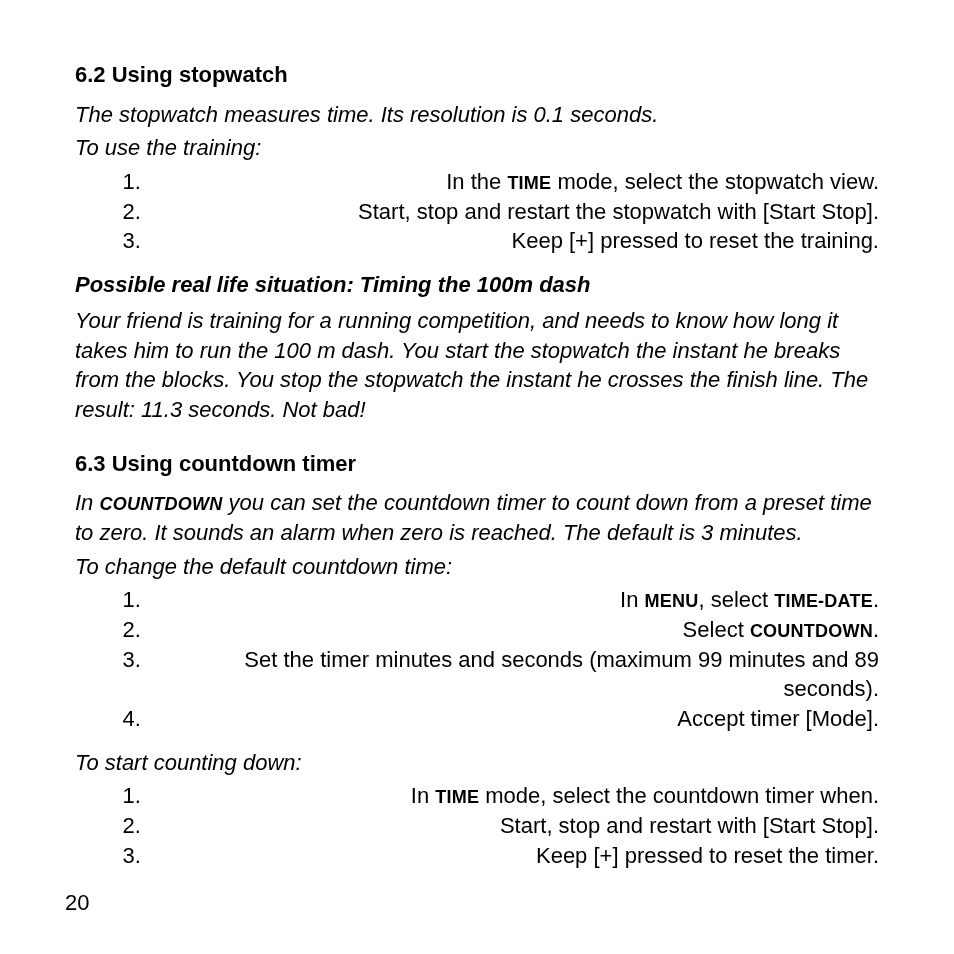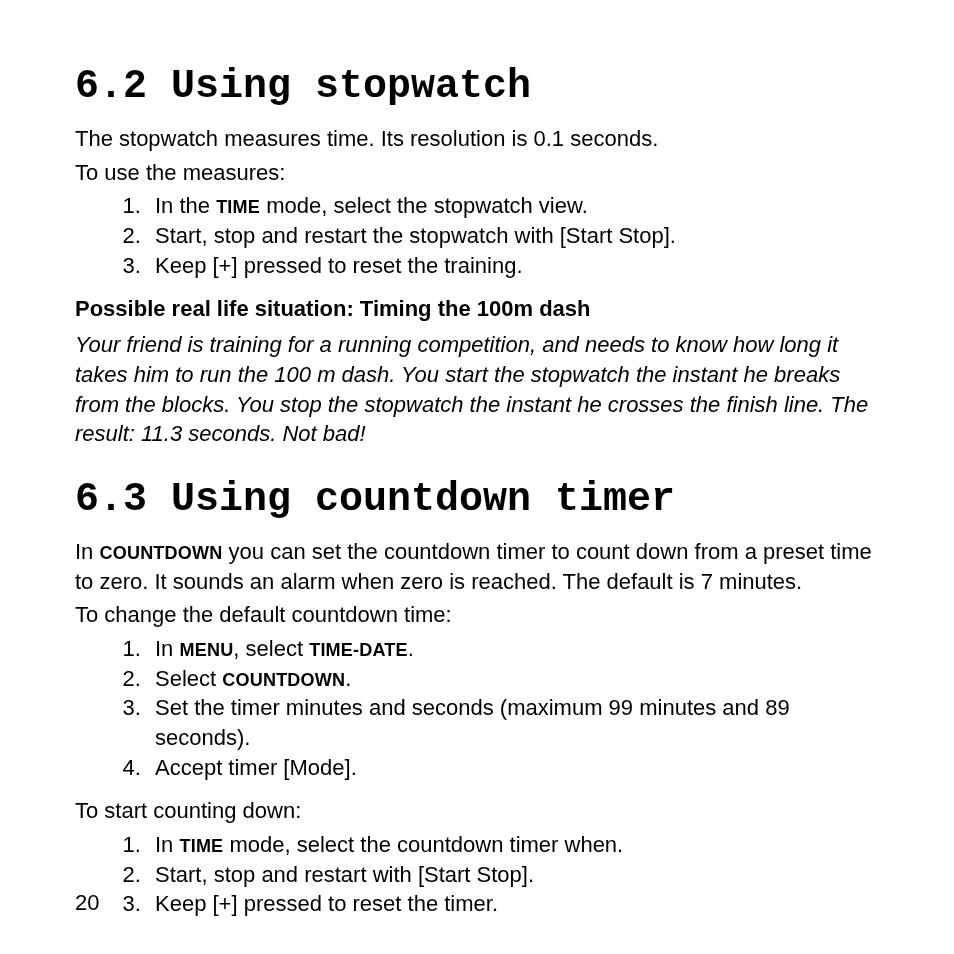--- a/index.html
+++ b/index.html
@@ -8,79 +8,80 @@
       font-family: 'Segoe UI', Arial, sans-serif;
       font-size: 22px;
       line-height: 1.35;
       color: #000;
       background: #fff;
       width: 954px;
       height: 954px;
       box-sizing: border-box;
     }
     h2 {
-      font-size: 40px;
+      font-size: 22px;
       font-weight: 700;
       margin: 0 0 10px 0;
-      font-family: Liberation Mono, monospace;
     }
     p {
       margin: 0 0 4px 0;
+      font-style: italic;
     }
     ol {
       margin: 2px 0 14px 0;
       padding-left: 72px;
     }
     ol li {
       padding-left: 8px;
       margin: 0;
       line-height: 1.35;
+      text-align: right;
     }
     .small-caps {
       font-weight: 700;
       font-size: 0.82em;
       letter-spacing: 0.2px;
     }
     .scenario-title {
       font-weight: 700;
       font-size: 22px;
       margin-top: 3px;
       margin-bottom: 6px;
     }
     .scenario-body {
       font-style: italic;
       margin-bottom: 24px;
     }
     .page-number {
       position: absolute;
       bottom: 36px;
-      left: 75px;
+      left: 65px;
       font-size: 22px;
     }
     .section-gap {
       margin-top: 18px;
     }
   </style>
 </head>
 <body>
 
 <h2>6.2  Using stopwatch</h2>
 <p>The stopwatch measures time. Its resolution is 0.1 seconds.</p>
-<p>To use the measures:</p>
+<p>To use the training:</p>
 <ol>
   <li><span>In the </span><span class="small-caps">TIME</span><span> mode, select the stopwatch view.</span></li>
   <li>Start, stop and restart the stopwatch with [Start Stop].</li>
   <li>Keep [+] pressed to reset the training.</li>
 </ol>
 
 <p class="scenario-title">Possible real life situation: Timing the 100m dash</p>
 <p class="scenario-body">Your friend is training for a running competition, and needs to know how long it takes him to run the 100 m dash. You start the stopwatch the instant he breaks from the blocks. You stop the stopwatch the instant he crosses the finish line. The result: 11.3 seconds. Not bad!</p>
 
 <h2 class="section-gap">6.3  Using countdown timer</h2>
-<p><span>In </span><span class="small-caps">COUNTDOWN</span><span> you can set the countdown timer to count down from a preset time to zero. It sounds an alarm when zero is reached. The default is 7 minutes.</span></p>
+<p><span>In </span><span class="small-caps">COUNTDOWN</span><span> you can set the countdown timer to count down from a preset time to zero. It sounds an alarm when zero is reached. The default is 3 minutes.</span></p>
 <p>To change the default countdown time:</p>
 <ol>
   <li><span>In </span><span class="small-caps">MENU</span><span>, select </span><span class="small-caps">TIME-DATE</span><span>.</span></li>
   <li><span>Select </span><span class="small-caps">COUNTDOWN</span><span>.</span></li>
   <li>Set the timer minutes and seconds (maximum 99 minutes and 89 seconds).</li>
   <li>Accept timer [Mode].</li>
 </ol>
 <p>To start counting down:</p>
 <ol>
   <li><span>In </span><span class="small-caps">TIME</span><span> mode, select the countdown timer when.</span></li>

